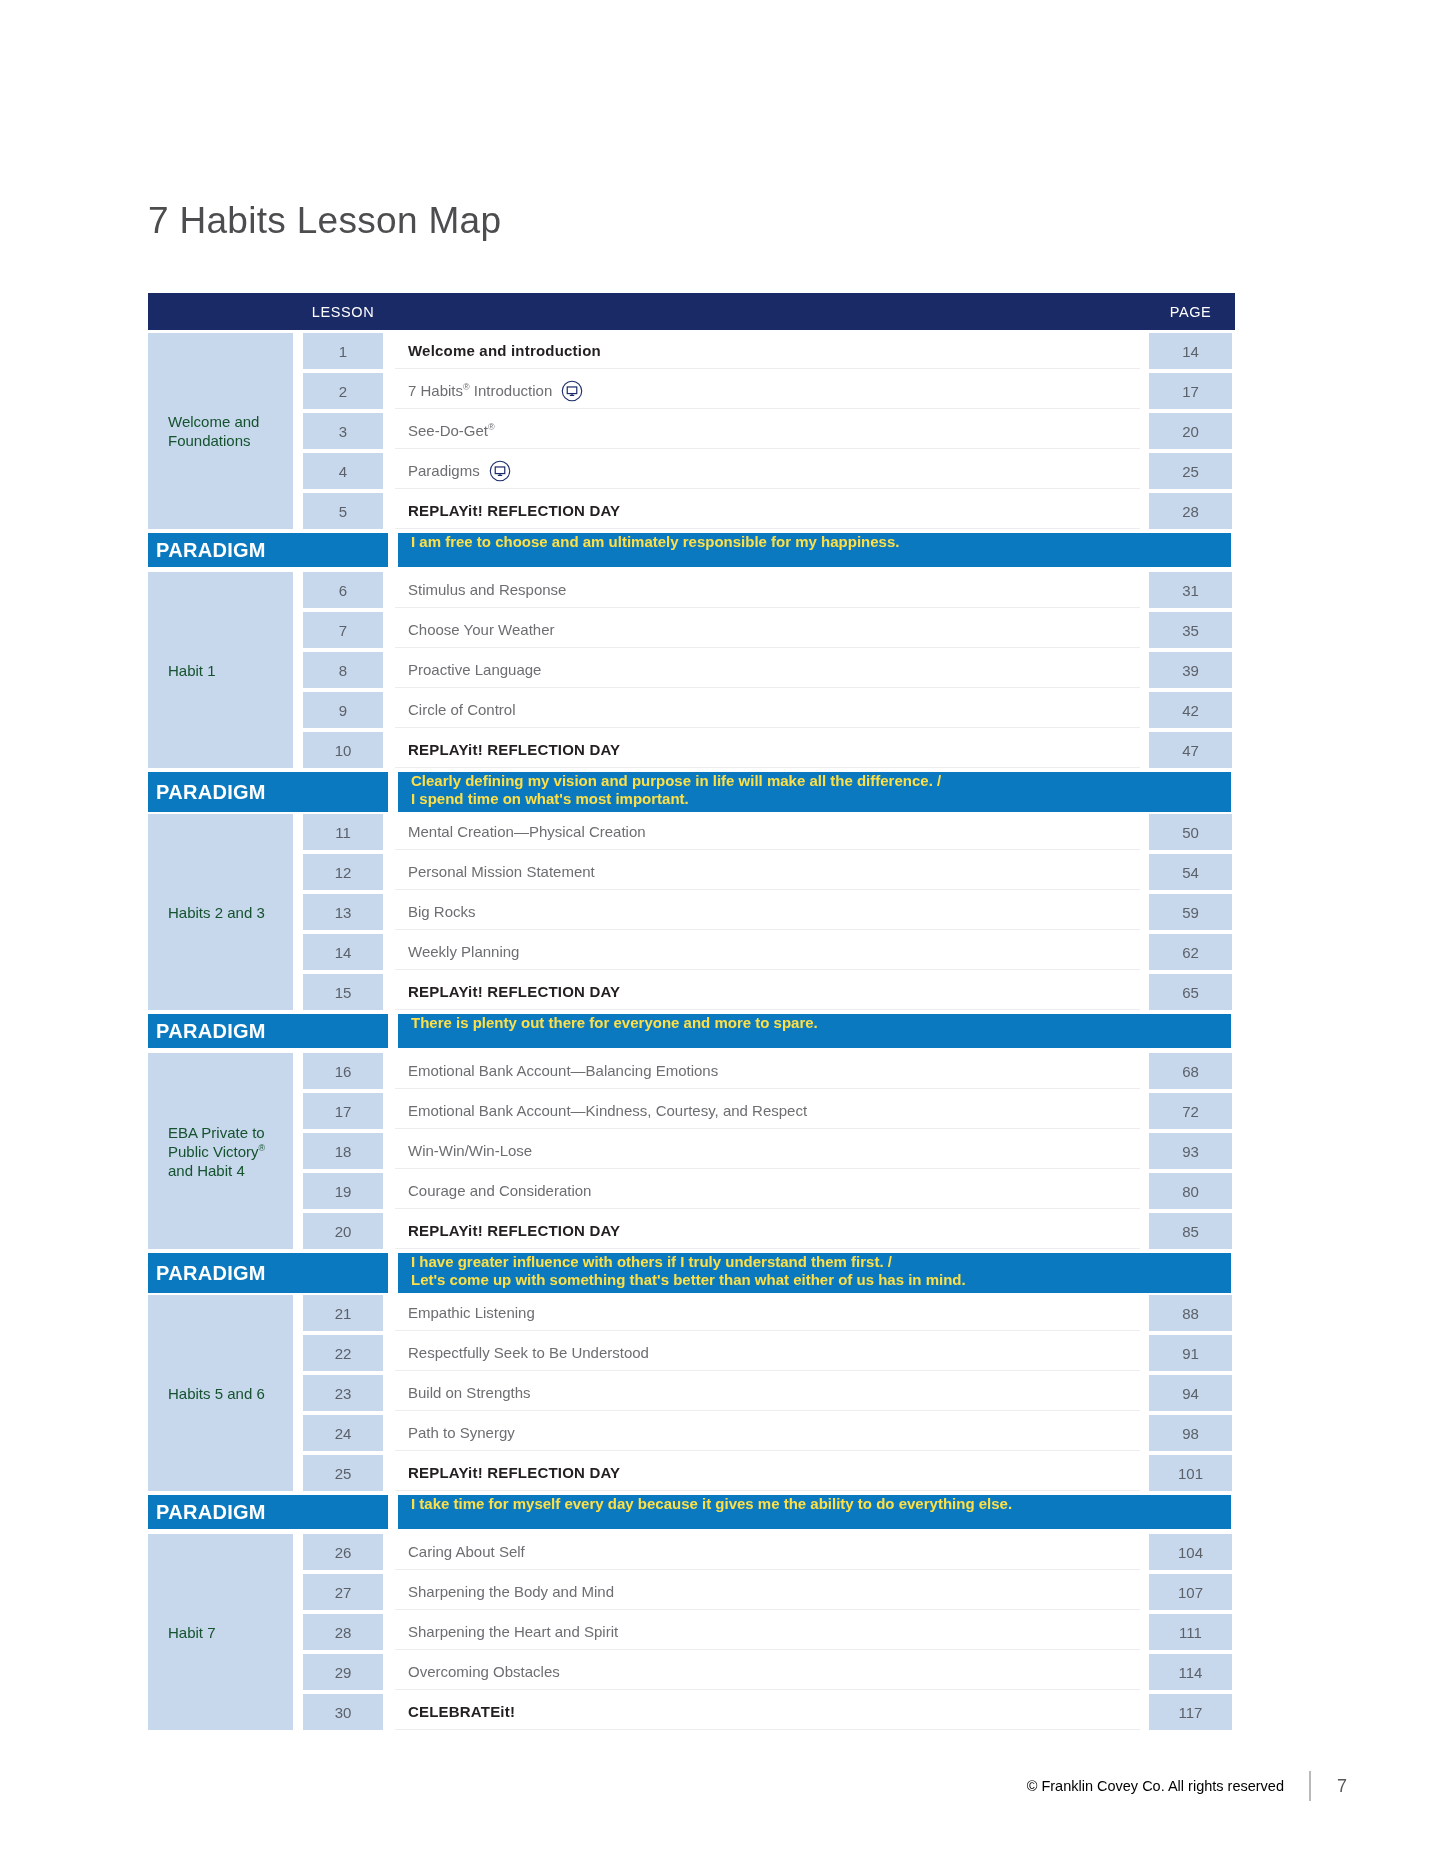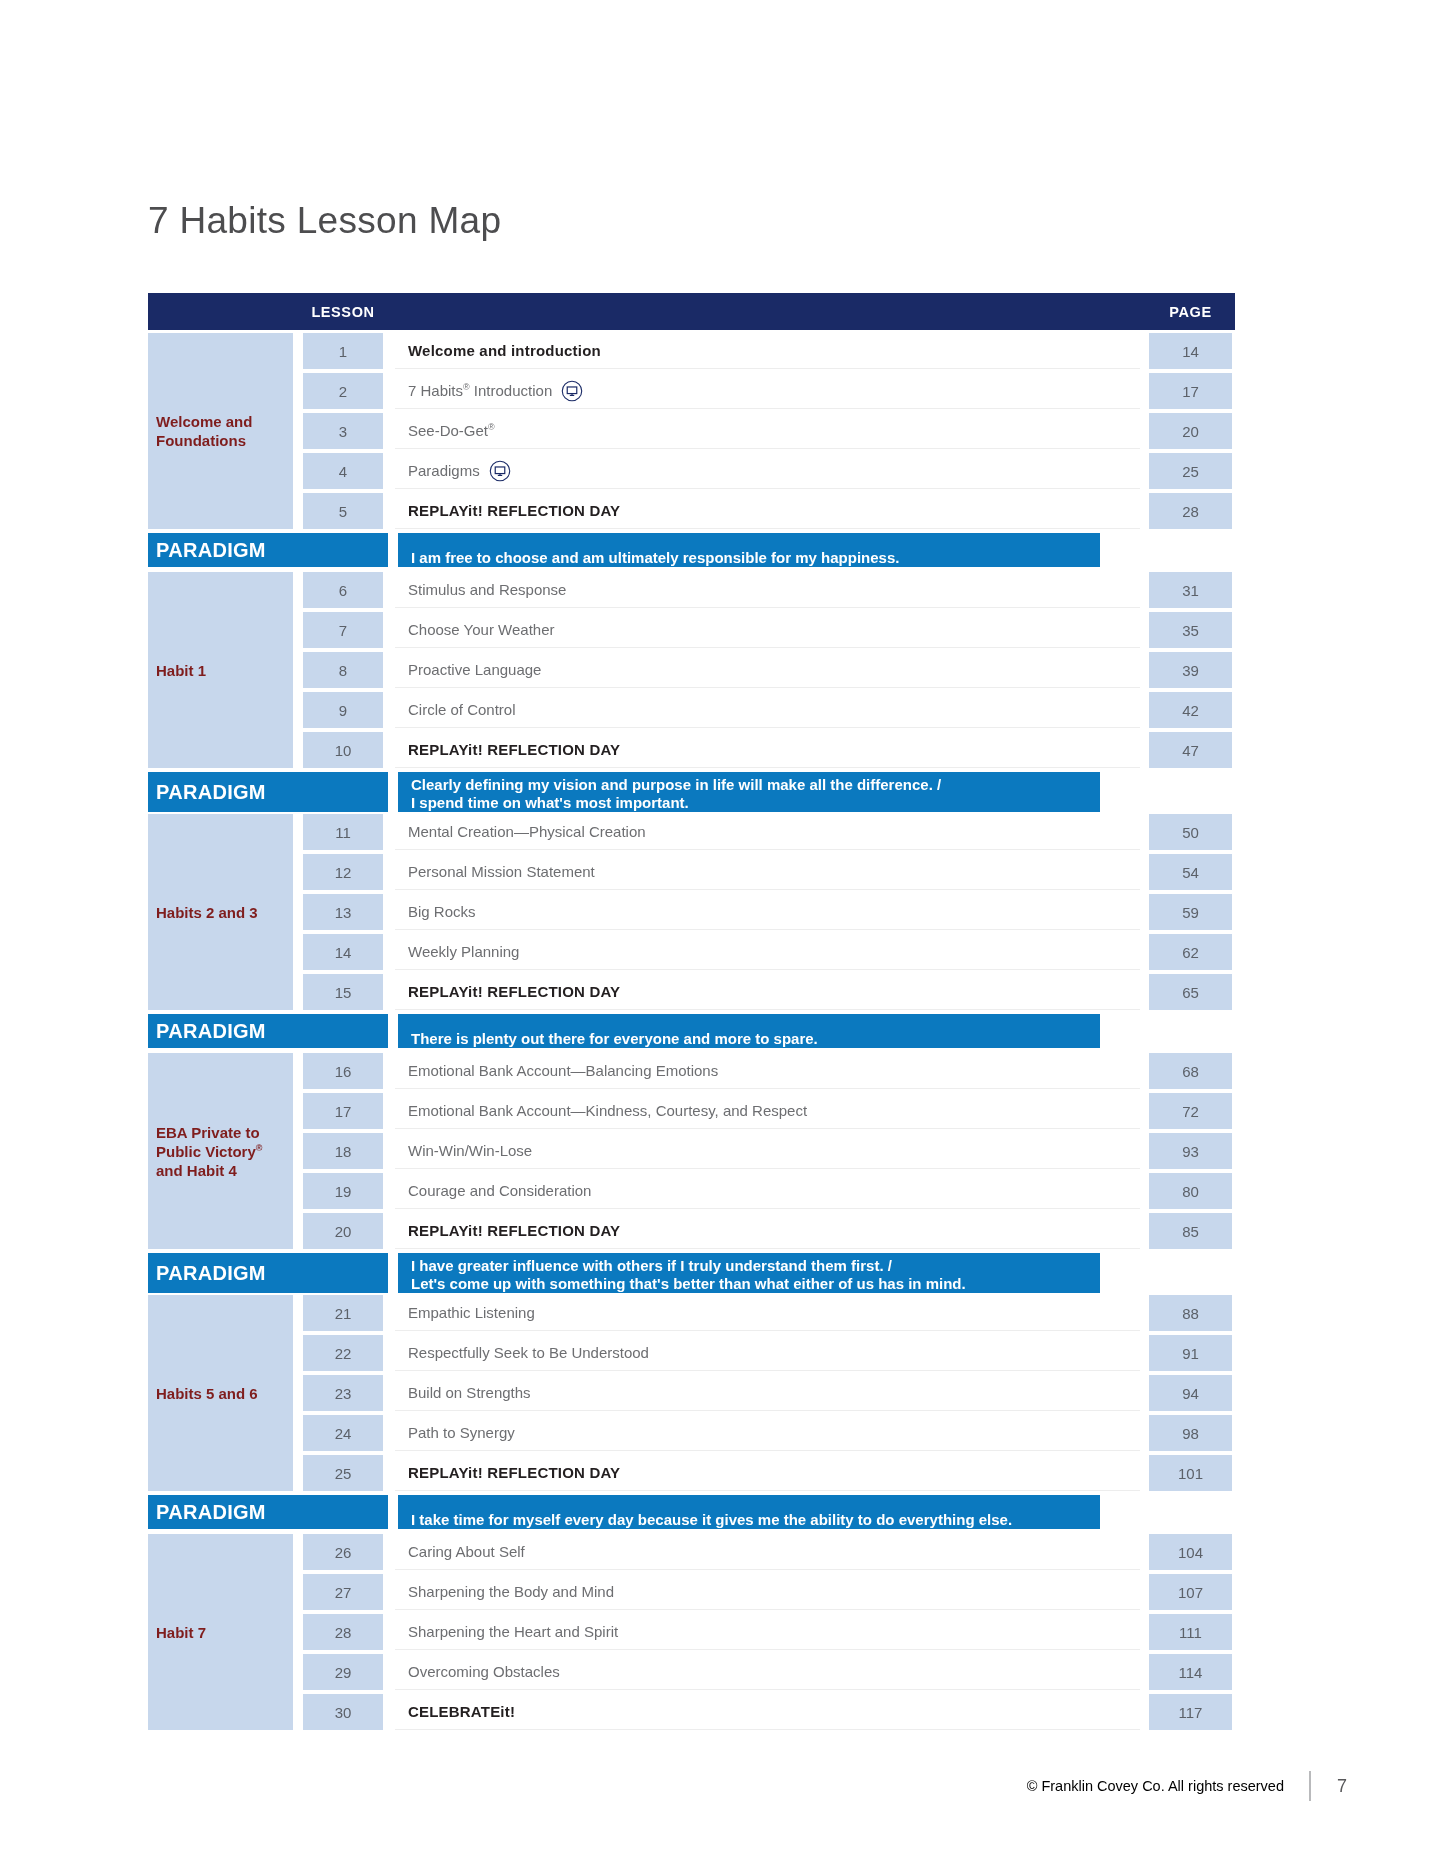--- a/index.html
+++ b/index.html
@@ -13,32 +13,32 @@
   .page{
     position:relative; width:1445px; height:1870px; background:#fff; overflow:hidden;
     font-family:"Liberation Sans","DejaVu Sans",sans-serif;
   }
   .doc-title{
     position:absolute; left:148px; top:200px; margin:0;
     font-size:37px; font-weight:400; color:#4d4d4f; letter-spacing:0.3px;
   }
   .lesson-table{ position:absolute; left:148px; top:293px; width:1087px; }
   .thead{ position:relative; height:37px; background:var(--navy); margin-bottom:3px; }
-  .th{ position:absolute; top:50%; transform:translateY(-50%); color:#fff; font-weight:700;
+  .th{ position:absolute; top:50%; transform:translateY(-50%); color:#fff; font-weight:400;
        font-size:14.5px; letter-spacing:0.6px; text-align:center; }
   .th-lesson{ left:155px; width:80px; }
   .th-page{ left:1001px; width:83px; }
 
   .group{ position:relative; height:196px; margin-bottom:4px; }
   .section-cell{
     position:absolute; left:0; top:0; width:145px; height:196px; background:var(--ltblue);
     display:flex; align-items:center; box-sizing:border-box; padding:0 6px 0 8px;
   }
   .section-label{
-    font-size:15px; font-weight:700; color:#7f1d1d; line-height:19px; white-space:pre-line;
+    font-size:15px; font-weight:400; color:#14532d; line-height:19px; white-space:pre-line;margin-left:12px;
   }
   .lesson-row{ position:absolute; left:0; width:100%; height:36px; }
   .cell{ position:absolute; top:0; height:100%; box-sizing:border-box; }
   .num-cell{
     left:155px; width:80px; background:var(--ltblue);
     display:flex; align-items:center; justify-content:center;
     font-size:15px; color:#5c6169;
   }
   .title-cell{
     left:247px; width:745px; background:#fff; border-bottom:1px solid #ededed;
@@ -55,23 +55,23 @@
 
   .paradigm-row{ position:relative; }
   .paradigm-row.one{ height:34px; margin-bottom:5px; }
   .paradigm-row.two{ height:40px; margin-bottom:2px; }
   .p-label{
     position:absolute; left:0; top:0; bottom:0; width:240px; background:var(--pblue);
     display:flex; align-items:center; padding-left:8px; box-sizing:border-box;
     color:#fff; font-weight:700; font-size:20px; letter-spacing:0.3px;
   }
   .p-text{
-    position:absolute; left:250px; top:0; bottom:0; width:702px; background:var(--pblue);
-    display:flex; align-items:flex-end; padding-left:13px; box-sizing:border-box;
-    color:#ffffff; font-weight:700; font-size:15px; line-height:18px;
+    position:absolute; left:250px; top:0; bottom:0; width:833px; background:var(--pblue);
+    display:flex; align-items:flex-start; padding-left:13px; box-sizing:border-box;
+    color:#fde047; font-weight:700; font-size:15px; line-height:18px;
   }
   .p-text span{ white-space:pre-line; }
 
   sup{ font-size:9px; line-height:0; vertical-align:super; }
 
   .footer{
     position:absolute; top:1770px; right:98px; height:32px;
     display:flex; align-items:center;
   }
   .footer-copy{ font-size:14.5px; color:#000000; }

